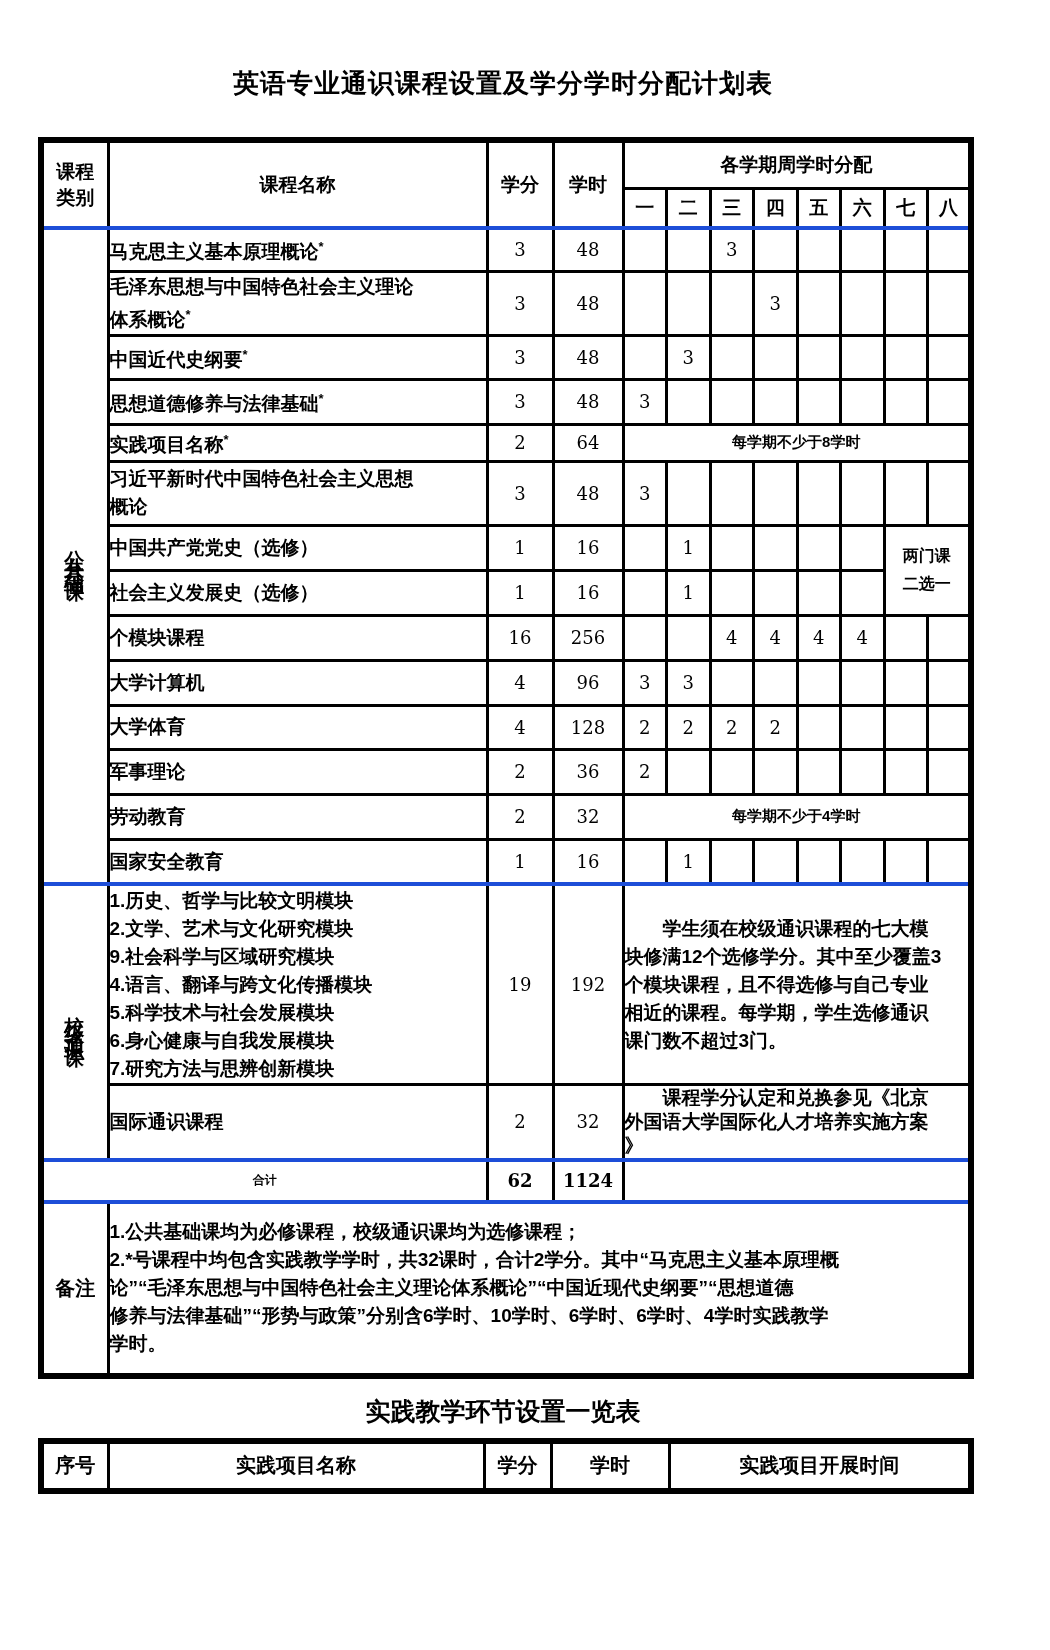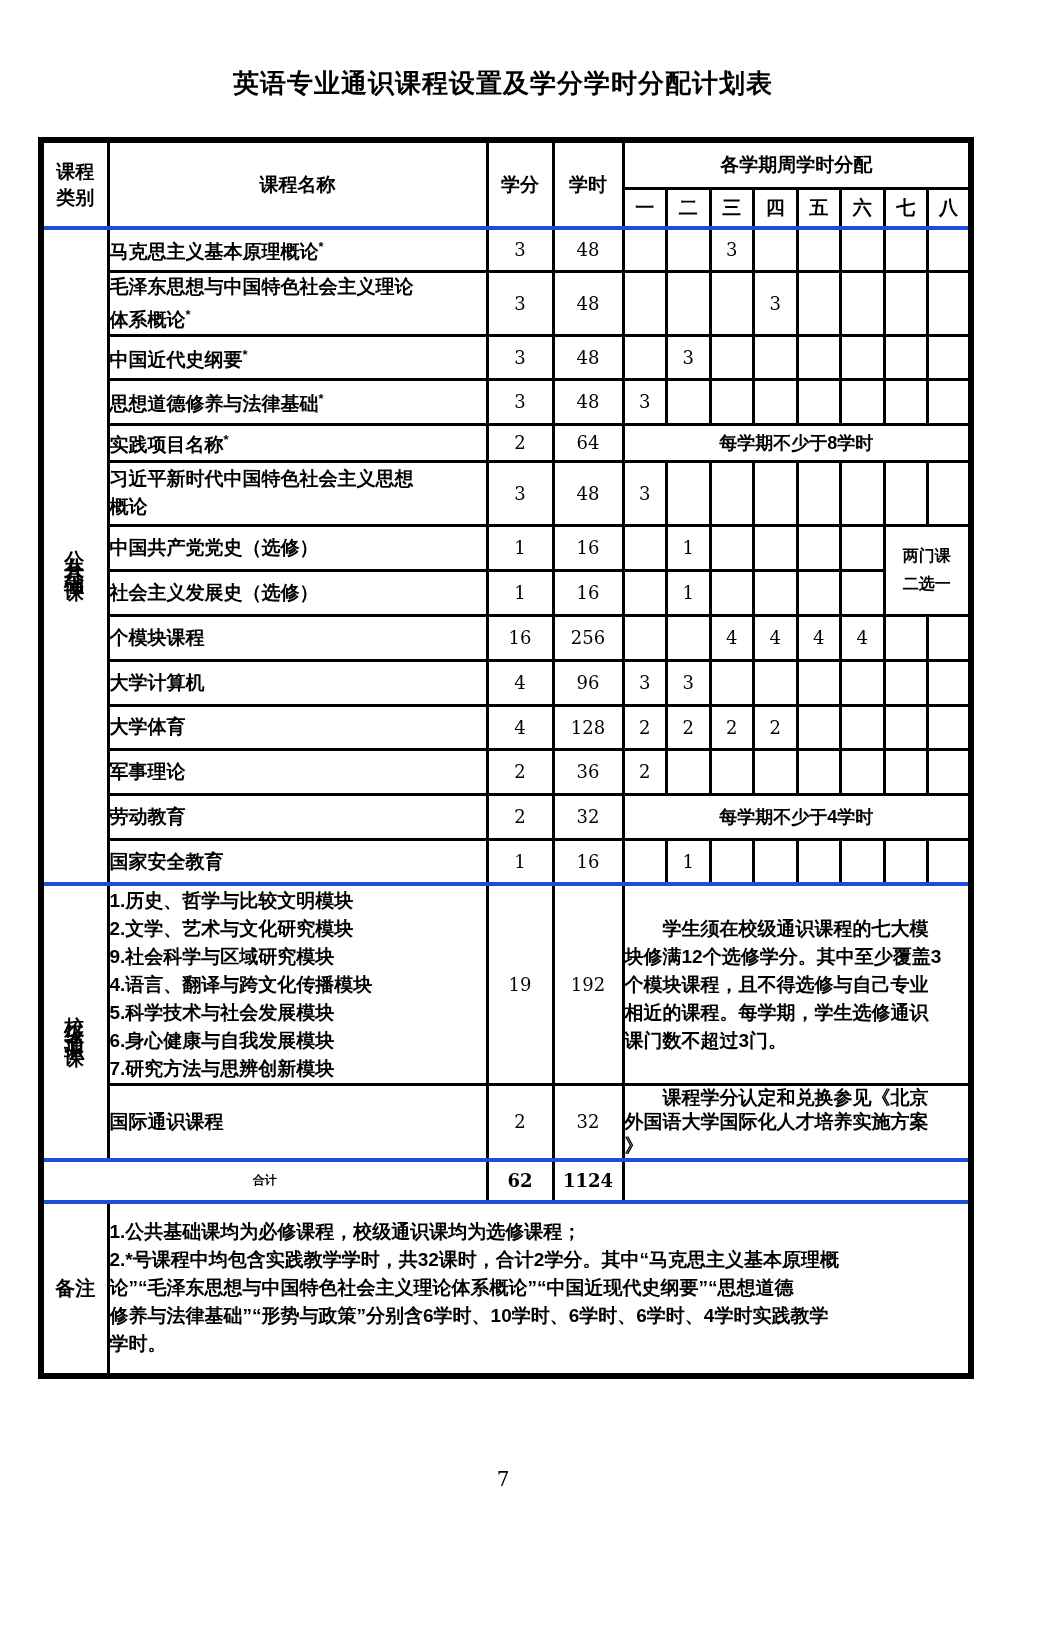--- a/index.html
+++ b/index.html
@@ -36,21 +36,21 @@
   }
   td.num.b { font-weight:bold; }
 
   .vlabel {
     display:inline-block;
     writing-mode:vertical-lr; text-orientation:upright;
     font-size:20px; font-weight:bold; letter-spacing:8px;
   }
   td.catcell { text-align:center; }
 
-  td.spantext { text-align:center; font-size:18px; font-weight:bold; }
+  td.spantext { text-align:center; font-size:15px; font-weight:bold; }
 
   td.choice { text-align:center; font-size:16px; font-weight:bold; white-space:pre-line; line-height:28px; }
 
   td.modules { line-height:28px; }
 
   td.note {
     padding:2px 4px; font-size:19px; font-weight:bold;
     white-space:pre-line; line-height:28px;
   }
   td.note16 { line-height:24px; }
@@ -324,17 +324,36 @@
       <td class="remlabel">备注</td>
       <td colspan="11" class="remtext">1.公共基础课均为必修课程，校级通识课均为选修课程；
 2.*号课程中均包含实践教学学时，共32课时，合计2学分。其中“马克思主义基本原理概
 论”“毛泽东思想与中国特色社会主义理论体系概论”“中国近现代史纲要”“思想道德
 修养与法律基础”“形势与政策”分别含6学时、10学时、6学时、6学时、4学时实践教学
 学时。</td>
     </tr>
   </tbody>
     </table>
 
-
+  <div class="doc-title2">实践教学环节设置一览表</div>
+
+  <table class="t2">
+    <colgroup>
+      <col style="width:67px">
+        <col style="width:376px">
+        <col style="width:67px">
+        <col style="width:118px">
+        <col style="width:302px">
+    </colgroup>
+    <tbody>
+        <tr>
+      <td>序号</td>
+      <td>实践项目名称</td>
+      <td>学分</td>
+      <td>学时</td>
+      <td>实践项目开展时间</td>
+    </tr>
+  </tbody>
+    </table>
 
   <div class="pagenum">7</div>
 
 </div>
 
 </body></html>

